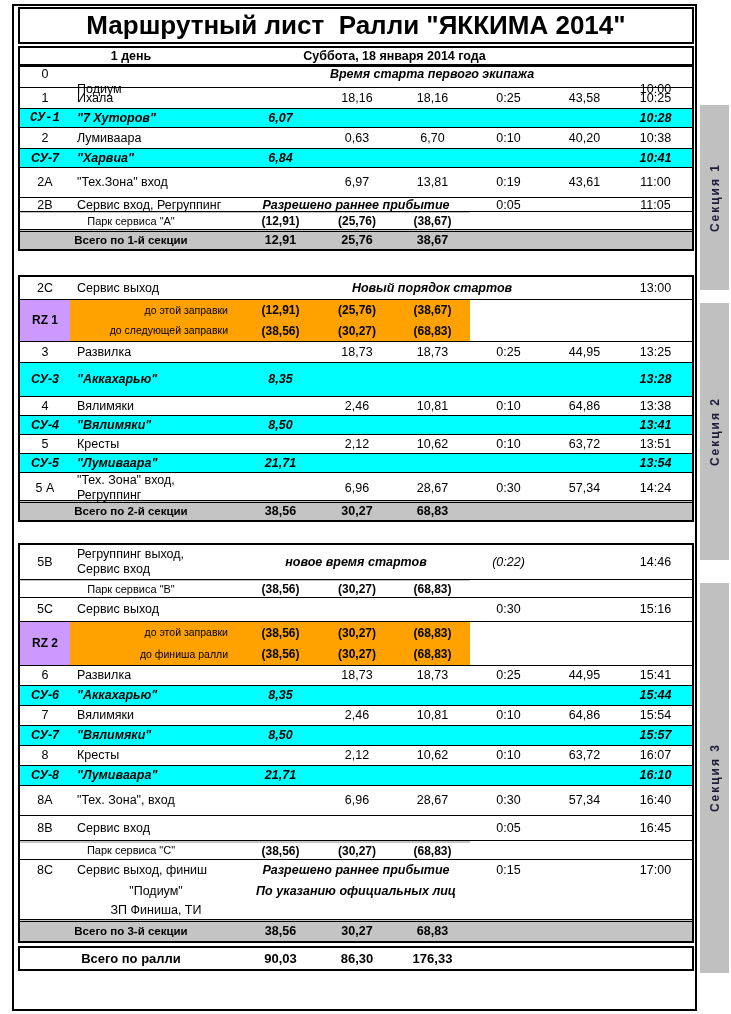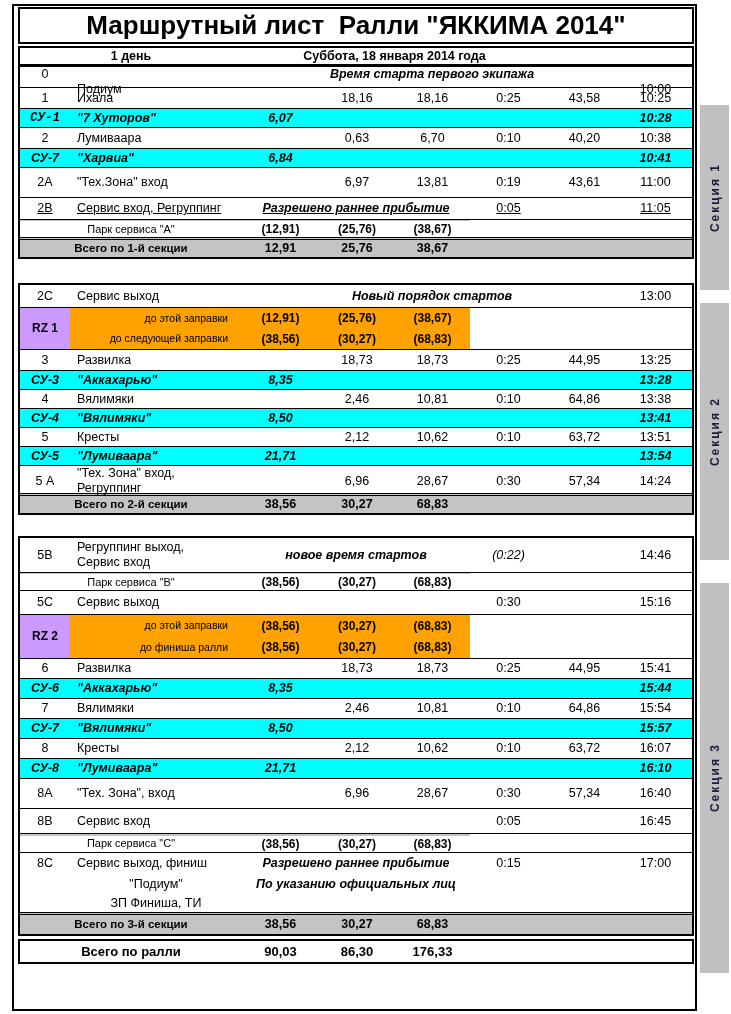--- a/index.html
+++ b/index.html
@@ -100,21 +100,21 @@
         </div>
         <div class="row " style="height: 30px;">
           <div class="cell c" style="grid-column: 1 / 2;">2А</div>
           <div class="cell nm" style="grid-column: 2 / 3;">"Тех.Зона" вход</div>
           <div class="cell c" style="grid-column: 4 / 5;">6,97</div>
           <div class="cell c" style="grid-column: 5 / 6;">13,81</div>
           <div class="cell c" style="grid-column: 6 / 7;">0:19</div>
           <div class="cell c" style="grid-column: 7 / 8;">43,61</div>
           <div class="cell c" style="grid-column: 8 / 9;">11:00</div>
         </div>
-        <div class="row " style="height: 22px; text-decoration: underline;">
+        <div class="row " style="height: 14px;">
           <div class="cell c" style="grid-column: 1 / 2;">2В</div>
           <div class="cell nm" style="grid-column: 2 / 3;">Сервис вход, Регруппинг</div>
           <div class="cell note" style="grid-column: 3 / 6;">Разрешено раннее прибытие</div>
           <div class="cell c" style="grid-column: 6 / 7;">0:05</div>
           <div class="cell c" style="grid-column: 8 / 9;">11:05</div>
         </div>
         <div class="row " style="height: 18px;">
           <div class="band" style="grid-column: 1 / 6; background: rgb(196, 196, 196);"></div>
           <div class="cell plabel" style="grid-column: 1 / 3;">Парк сервиса "А"</div>
           <div class="cell pn" style="grid-column: 3 / 4;">(12,91)</div>
@@ -149,21 +149,21 @@
         </div>
         <div class="row " style="height: 21px;">
           <div class="cell c" style="grid-column: 1 / 2;">3</div>
           <div class="cell nm" style="grid-column: 2 / 3;">Развилка</div>
           <div class="cell c" style="grid-column: 4 / 5;">18,73</div>
           <div class="cell c" style="grid-column: 5 / 6;">18,73</div>
           <div class="cell c" style="grid-column: 6 / 7;">0:25</div>
           <div class="cell c" style="grid-column: 7 / 8;">44,95</div>
           <div class="cell c" style="grid-column: 8 / 9;">13:25</div>
         </div>
-        <div class="row su" style="height: 19px; background: rgb(0, 255, 255);">
+        <div class="row su" style="height: 34px; background: rgb(0, 255, 255);">
           <div class="cell c" style="grid-column: 1 / 2;">СУ-3</div>
           <div class="cell nm" style="grid-column: 2 / 3;">"Аккахарью"</div>
           <div class="cell c" style="grid-column: 3 / 4;">8,35</div>
           <div class="cell c" style="grid-column: 8 / 9;">13:28</div>
         </div>
         <div class="row " style="height: 19px;">
           <div class="cell c" style="grid-column: 1 / 2;">4</div>
           <div class="cell nm" style="grid-column: 2 / 3;">Вялимяки</div>
           <div class="cell c" style="grid-column: 4 / 5;">2,46</div>
           <div class="cell c" style="grid-column: 5 / 6;">10,81</div>

